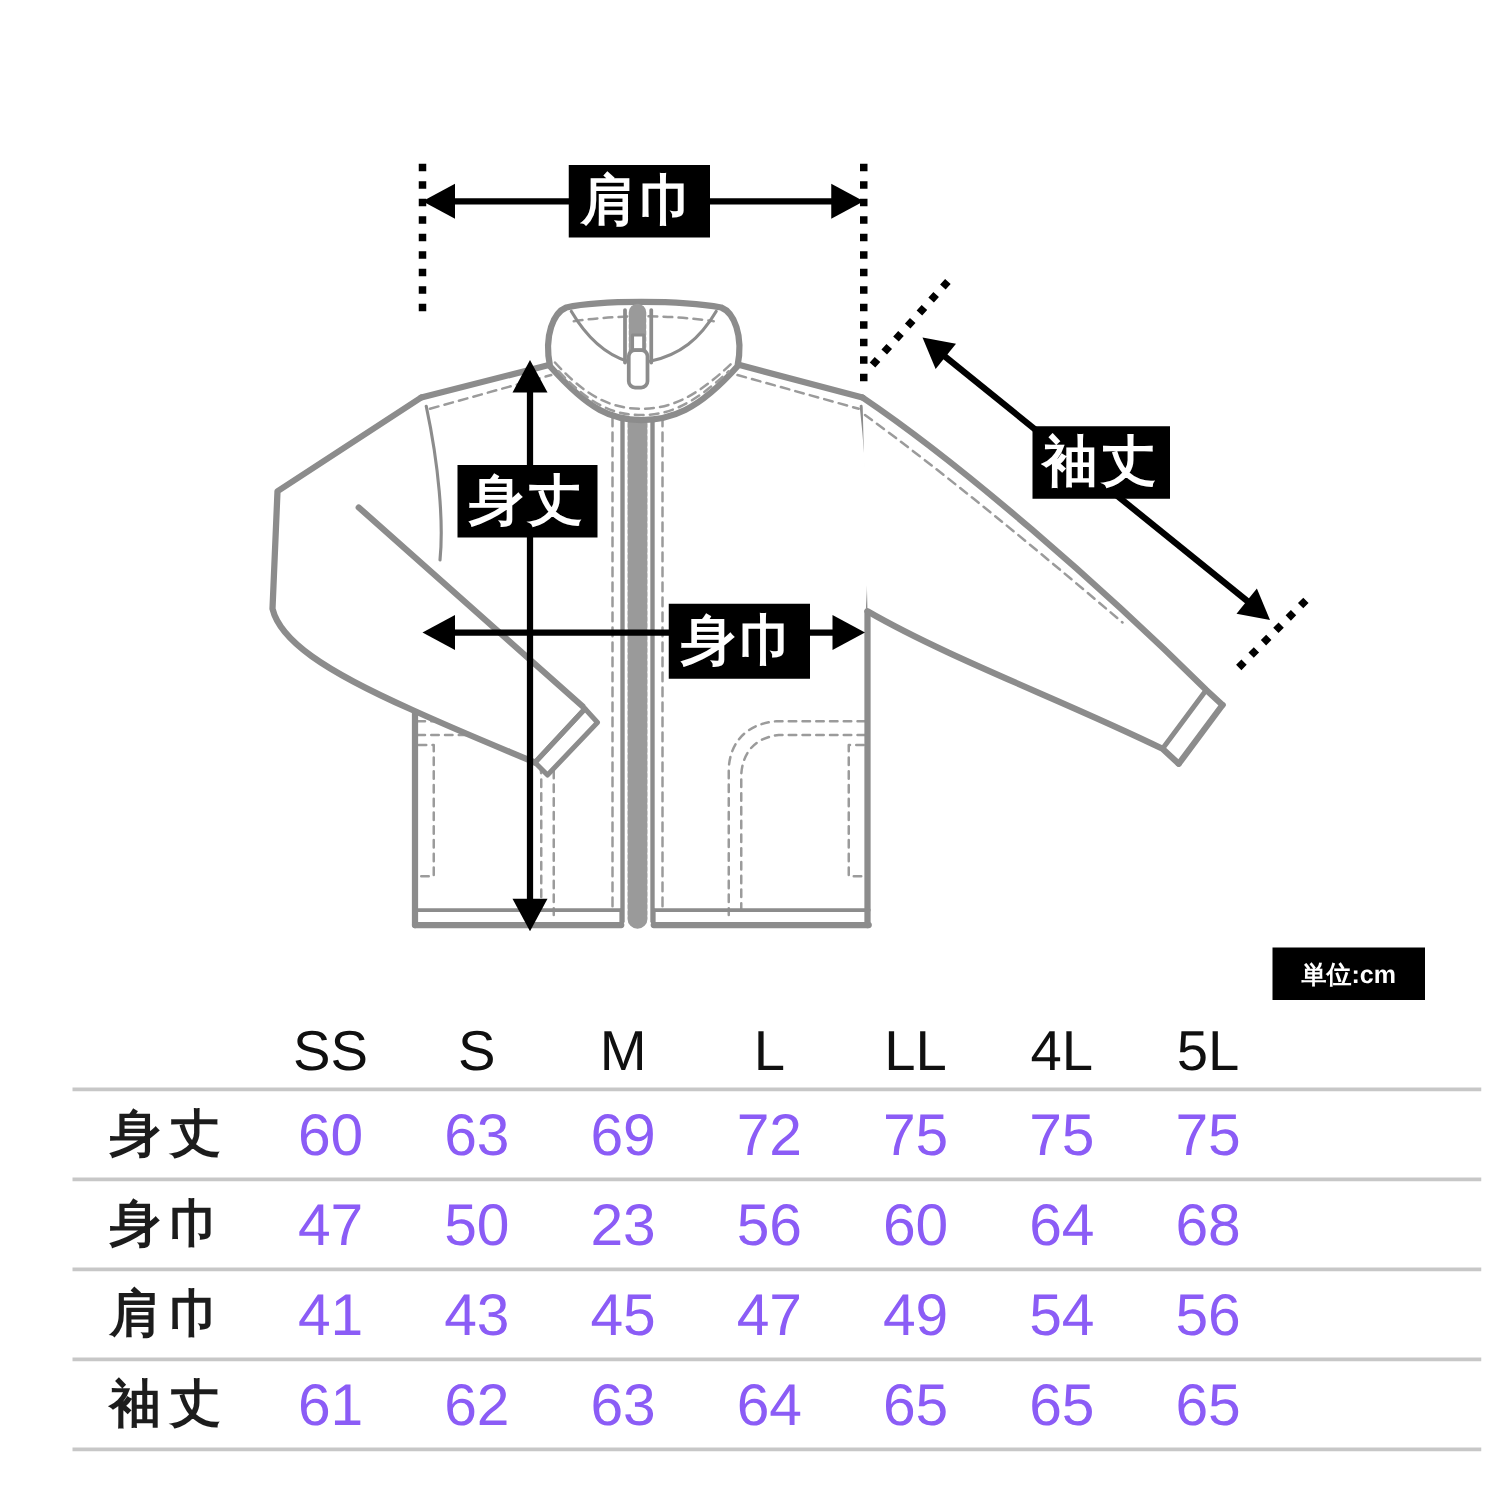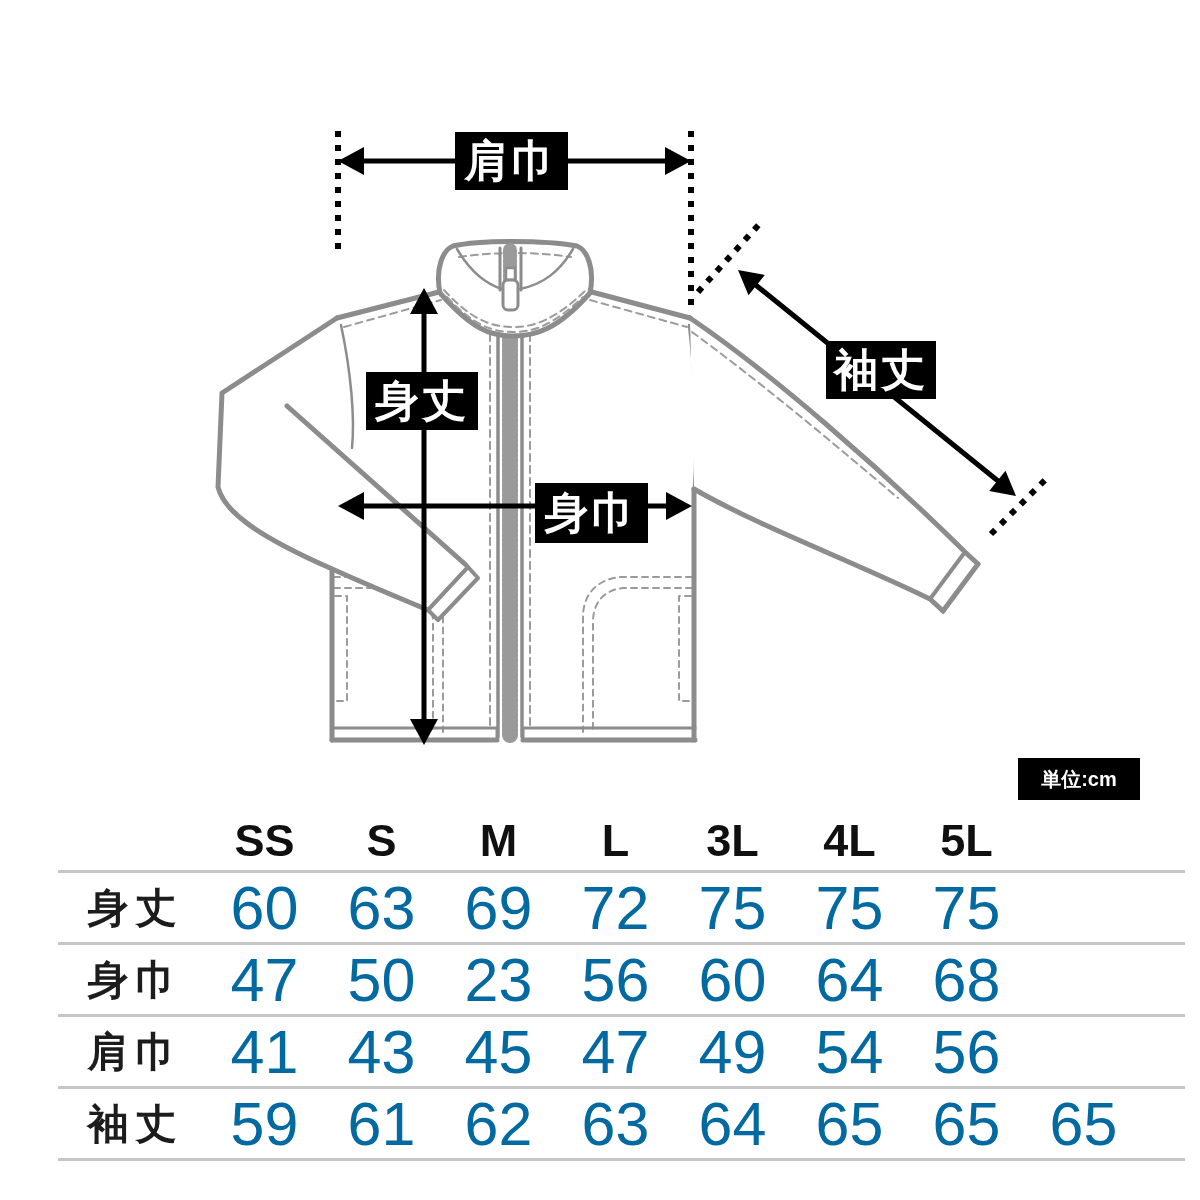--- a/index.html
+++ b/index.html
@@ -25,22 +25,22 @@
     display:flex;align-items:center;justify-content:center;letter-spacing:0;
   }
   
   .size-table{position:absolute;left:58px;top:812px;width:1127px;}
   .t-row{
     display:grid;grid-template-columns:148px repeat(8,117px);
     align-items:center;border-bottom:3px solid #c7c7c7;height:72px;
     box-sizing:border-box;
   }
   .t-row.header{height:61px;}
-  .t-cell{text-align:center;font-size:61px;color:#0369a1;white-space:nowrap;}
-  .t-row.header .t-cell{font-weight:bold;font-size:45px;color:#101010;}
+  .t-cell{text-align:center;font-size:47px;color:#8b5cf6;white-space:nowrap;}
+  .t-row.header .t-cell{font-weight:normal;font-size:45px;color:#101010;}
   .t-label{
     text-align:center;font-weight:bold;font-size:41px;color:#1c1c1c;
     letter-spacing:7px;text-indent:7px;white-space:nowrap;
   }
 </style>
 </head>
 <body>
 
 <div class="stage">
 
@@ -161,21 +161,21 @@
   <div class="unit-badge">単位:cm</div>
 
   <div class="size-table">
 
     <div class="t-row header">
       <div class="t-cell"></div>
       <div class="t-cell">SS</div>
       <div class="t-cell">S</div>
       <div class="t-cell">M</div>
       <div class="t-cell">L</div>
-      <div class="t-cell">3L</div>
+      <div class="t-cell">LL</div>
       <div class="t-cell">4L</div>
       <div class="t-cell">5L</div>
     </div>
 
     <div class="t-row">
       <div class="t-label">身丈</div>
       <div class="t-cell">60</div>
       <div class="t-cell">63</div>
       <div class="t-cell">69</div>
       <div class="t-cell">72</div>
@@ -201,21 +201,20 @@
       <div class="t-cell">43</div>
       <div class="t-cell">45</div>
       <div class="t-cell">47</div>
       <div class="t-cell">49</div>
       <div class="t-cell">54</div>
       <div class="t-cell">56</div>
     </div>
 
     <div class="t-row">
       <div class="t-label">袖丈</div>
-      <div class="t-cell">59</div>
       <div class="t-cell">61</div>
       <div class="t-cell">62</div>
       <div class="t-cell">63</div>
       <div class="t-cell">64</div>
       <div class="t-cell">65</div>
       <div class="t-cell">65</div>
       <div class="t-cell">65</div>
     </div>
 
   </div>

